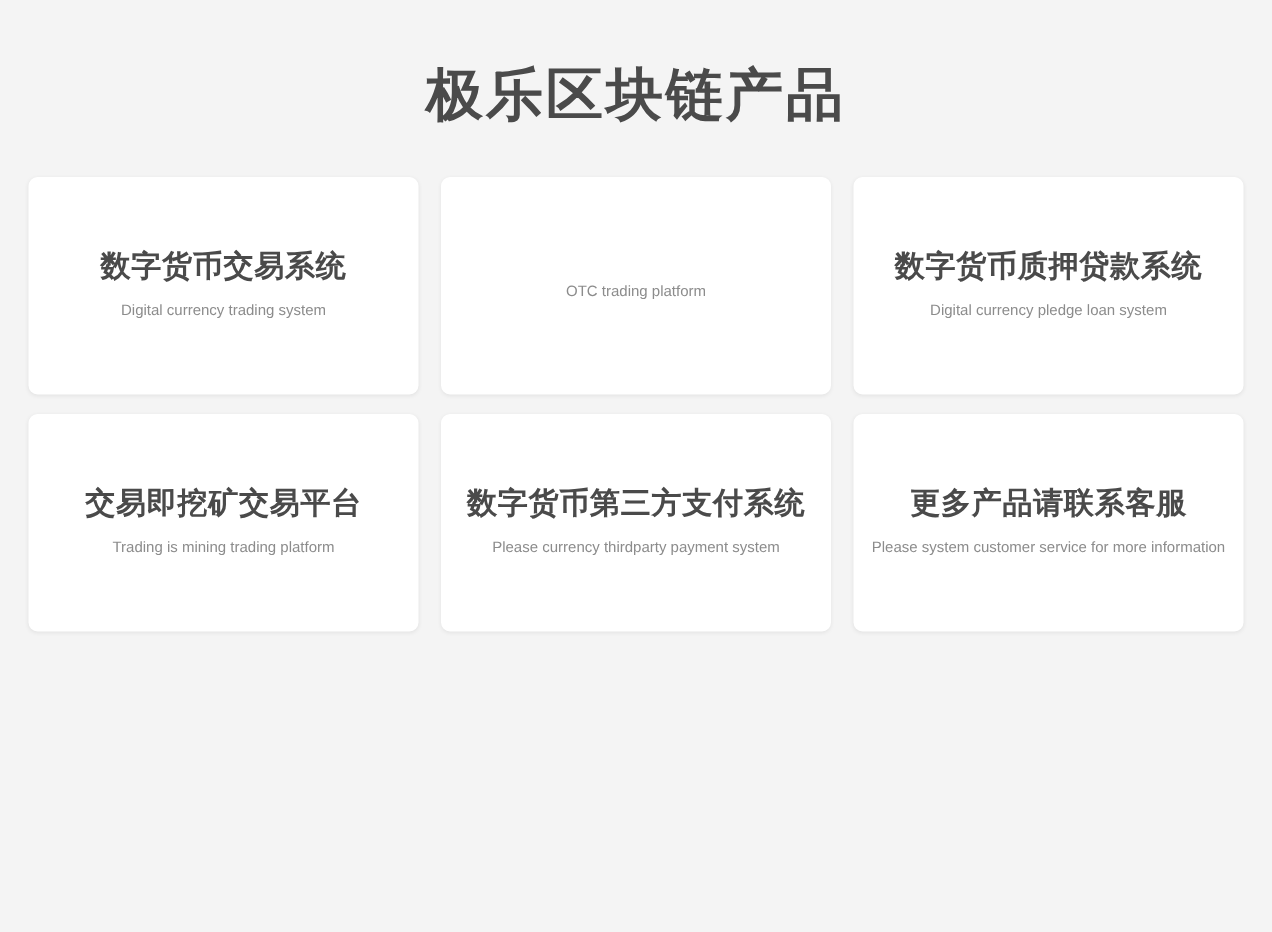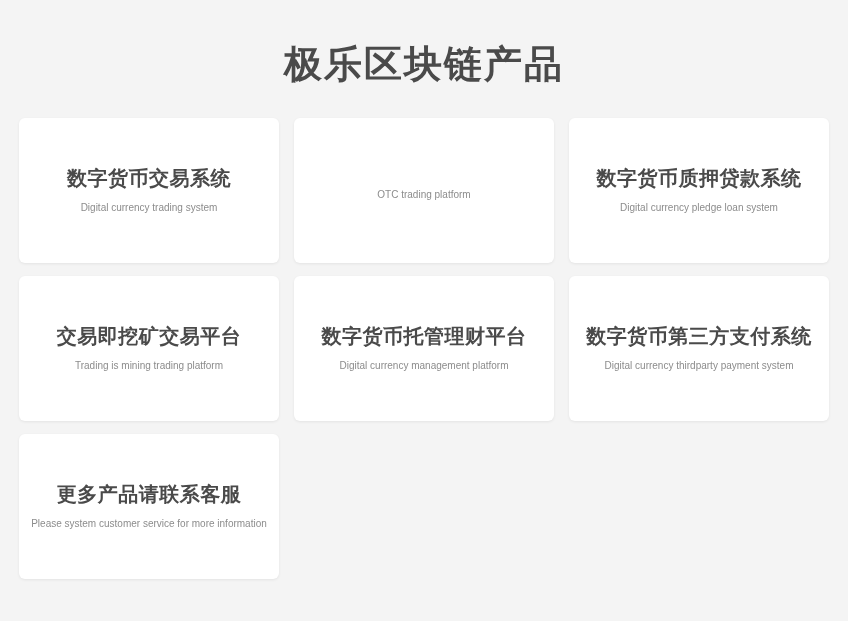--- a/index.html
+++ b/index.html
@@ -90,29 +90,25 @@
     <div class="card">
       <div class="card-title">数字货币质押贷款系统</div>
       <div class="card-sub">Digital currency pledge loan system</div>
     </div>
 
     <div class="card">
       <div class="card-title">交易即挖矿交易平台</div>
       <div class="card-sub">Trading is mining trading platform</div>
     </div>
 
-    <div class="card">
-      <div class="card-title">数字货币托管理财平台</div>
-      <div class="card-sub">Digital currency management platform</div>
-    </div>
 
 
     <div class="card">
       <div class="card-title">数字货币第三方支付系统</div>
-      <div class="card-sub">Digital currency thirdparty payment system</div>
+      <div class="card-sub">Please currency thirdparty payment system</div>
     </div>
 
     <div class="card">
       <div class="card-title">更多产品请联系客服</div>
       <div class="card-sub">Please system customer service for more information</div>
     </div>
 
   </div>
 </div>
 

